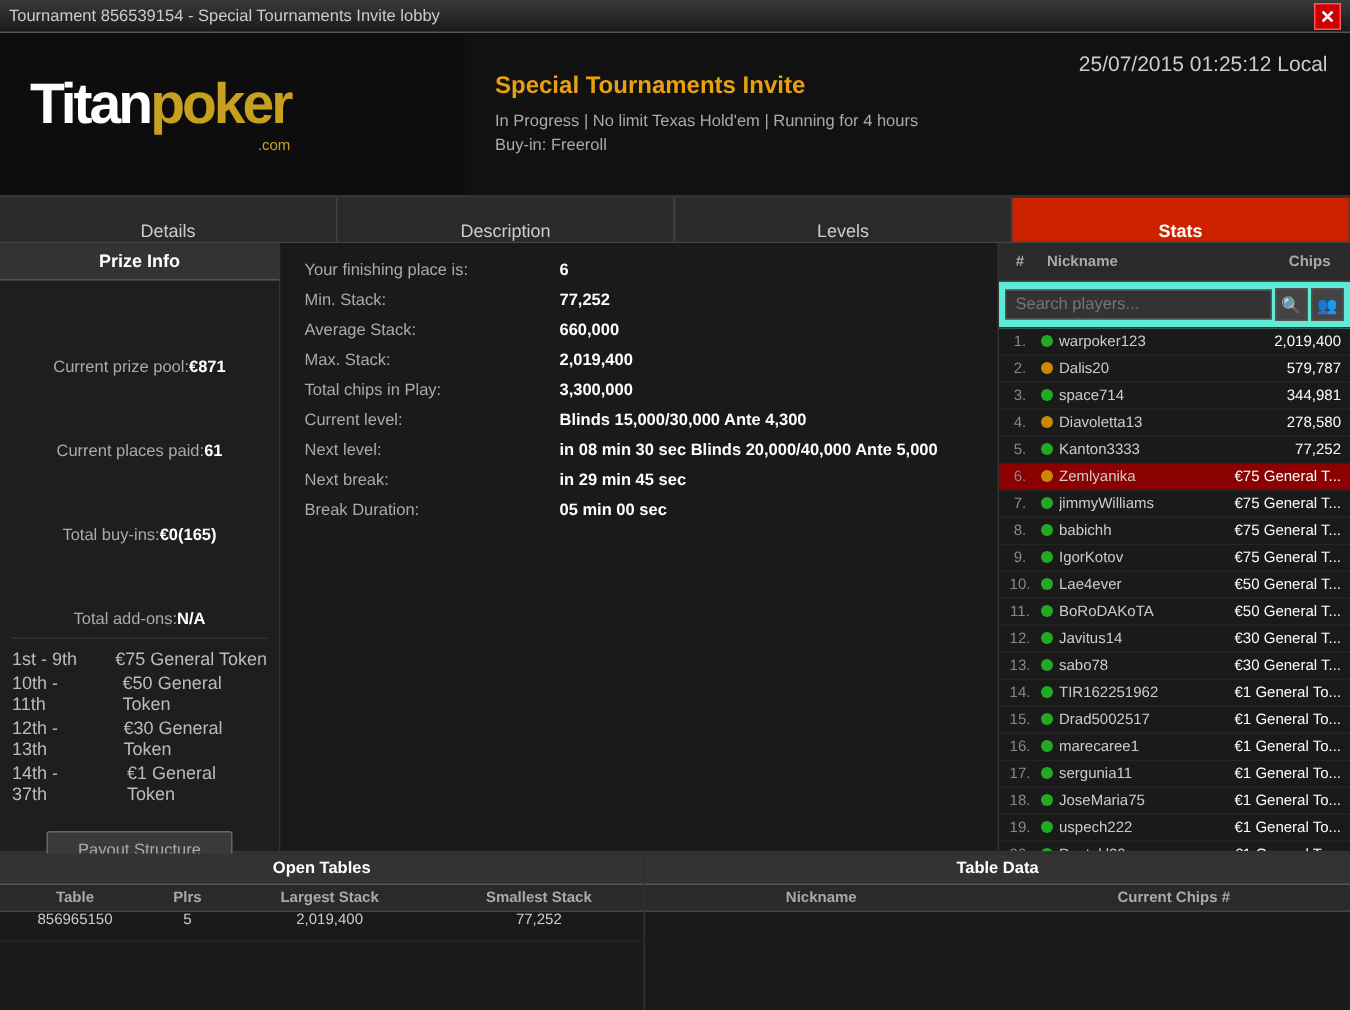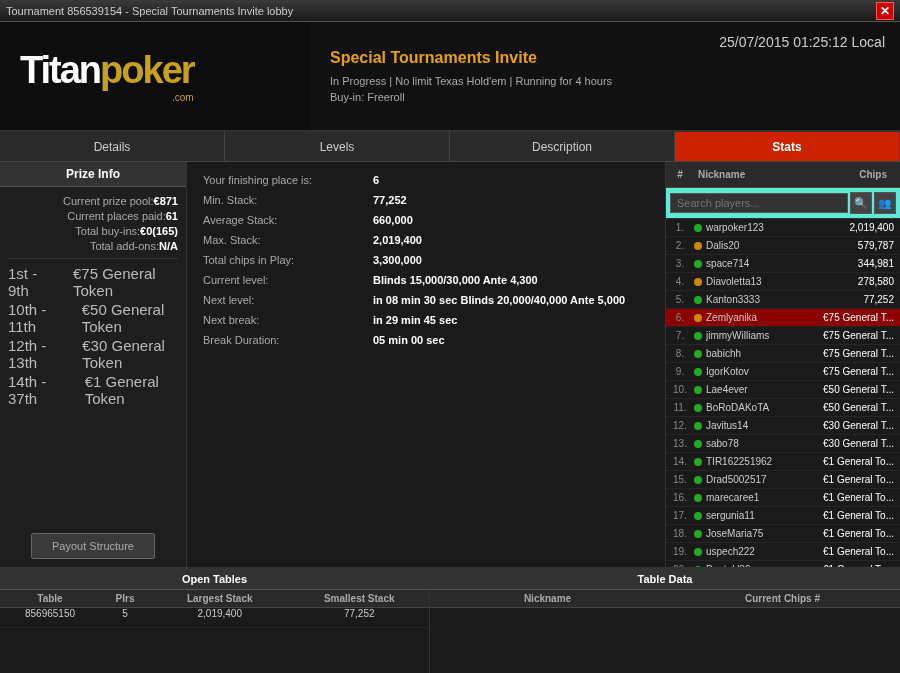--- a/index.html
+++ b/index.html
@@ -42,21 +42,21 @@
     
     #tab-bar {
       background: #2a2a2a;
       display: flex;
       height: 30px;
       border-bottom: 1px solid #444;
     }
     .tab-btn {
       flex: 1;
       display: flex;
-      align-items: center;
+      align-items: flex-end;
       justify-content: center;
       cursor: pointer;
       font-size: 12px;
       color: #ccc;
       border-right: 1px solid #444;
       background: #2a2a2a;
     }
     .tab-btn.active { background: #cc2200; color: #fff; font-weight: bold; }
 
     
@@ -80,25 +80,25 @@
       font-weight: bold;
       color: #fff;
       font-size: 12px;
       border-bottom: 1px solid #555;
     }
     #prize-info-content {
       padding: 8px;
       font-size: 11px;
       flex: 1;
     }
-    .prize-row { display: flex; justify-content: flex-end; margin-bottom: 3px; color: #ccc; }
+    .prize-row { display: flex; justify-content: center; margin-bottom: 3px; color: #ccc; margin-top: 44px; }
     .prize-row .label { color: #aaa; }
     .prize-row .value { color: #fff; font-weight: bold; }
     .prize-divider { border-top: 1px solid #333; margin: 6px 0; }
-    .prize-tier { display: flex; justify-content: space-between; margin-bottom: 2px; color: #bbb; font-size: 15px; gap: 20px; }
+    .prize-tier { display: flex; justify-content: space-between; margin-bottom: 2px; color: #bbb; font-size: 12px; gap: 20px; }
     .payout-btn {
       margin: 8px auto;
       display: block;
       background: #3a3a3a;
       border: 1px solid #666;
       color: #aaa;
       padding: 6px 20px;
       cursor: pointer;
       font-size: 11px;
       border-radius: 2px;
@@ -261,24 +261,24 @@
   <div style="padding:12px 15px;display:flex;align-items:flex-start;">
     <span style="color:#ccc;font-size:14px;white-space:nowrap;">25/07/2015 01:25:12 Local</span>
   </div>
 </div>
 
 <div id="tab-bar">
   <div class="tab-btn">
     <span>Details</span>
   </div>
   <div class="tab-btn">
+    <span>Description</span>
+  </div>
+  <div class="tab-btn">
     <span>Levels</span>
-  </div>
-  <div class="tab-btn">
-    <span>Description</span>
   </div>
   <div class="tab-btn active">
     <span>Stats</span>
   </div>
 </div>
 
 <div id="main-content">
 
   <div id="left-panel">
     <div id="prize-info-header">Prize Info</div>

